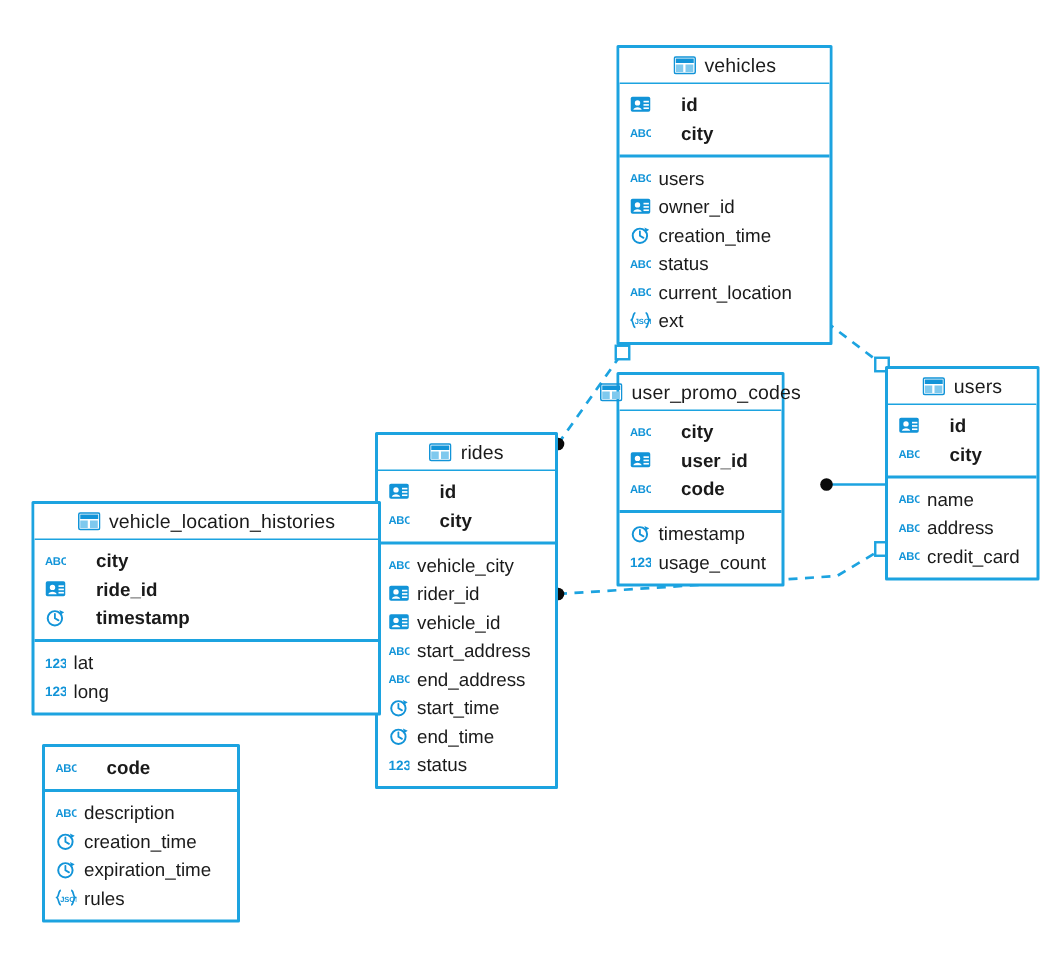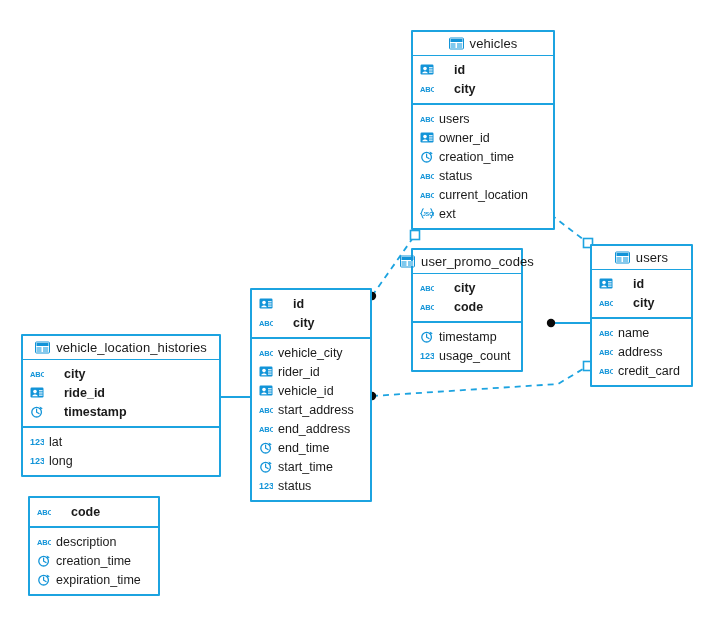--- a/index.html
+++ b/index.html
@@ -253,20 +253,33 @@
             <span class="ico">
               <svg viewBox="0 0 14 13" width="14" height="13">
                 <text x="0" y="9.5" class="abc-txt">ABC</text>
               </svg>
             </span>
             <span class="col-name">city</span>
           </div>
           <div class="col-row pk">
             <span class="ico">
               <svg viewBox="0 0 14 13" width="14" height="13">
+                <rect x="0.5" y="1.5" width="13" height="10" rx="1.2" fill="#1294d8"></rect>
+                <circle cx="5" cy="5.6" r="1.8" fill="#ffffff"></circle>
+                <path d="M2.2 10.2 C2.6 7.9 7.4 7.9 7.8 10.2 Z" fill="#ffffff"></path>
+                <rect x="9" y="4.2" width="3.6" height="1.1" fill="#ffffff"></rect>
+                <rect x="9" y="6.4" width="3.6" height="1.1" fill="#ffffff"></rect>
+                <rect x="9" y="8.6" width="3.6" height="1.1" fill="#ffffff"></rect>
+              </svg>
+            </span>
+            <span class="col-name">user_id</span>
+          </div>
+          <div class="col-row pk">
+            <span class="ico">
+              <svg viewBox="0 0 14 13" width="14" height="13">
                 <text x="0" y="9.5" class="abc-txt">ABC</text>
               </svg>
             </span>
             <span class="col-name">code</span>
           </div>
         </div>
         <div class="section">
           <div class="col-row">
             <span class="ico">
               <svg viewBox="0 0 14 13" width="14" height="13">
@@ -343,20 +356,31 @@
             <span class="ico">
               <svg viewBox="0 0 14 13" width="14" height="13">
                 <text x="0" y="9.5" class="abc-txt">ABC</text>
               </svg>
             </span>
             <span class="col-name">credit_card</span>
           </div>
         </div>
       </div>
       <div class="table-node" style="left: 250px; top: 288px; width: 122px;">
+        <div class="table-header">
+          <span class="ico ico-table">
+            <svg viewBox="0 0 15 13" width="15" height="13">
+              <rect x="0.5" y="1" width="14" height="11" rx="1" fill="none" stroke="#1294d8" stroke-width="1"></rect>
+              <rect x="1.5" y="2" width="12" height="3" fill="#1294d8"></rect>
+              <rect x="1.5" y="6" width="5" height="5" fill="#7fc9ee"></rect>
+              <rect x="8.0" y="6" width="5.2" height="5" fill="#7fc9ee"></rect>
+            </svg>
+          </span>
+          <span class="table-title">rides</span>
+        </div>
         <div class="section keys">
           <div class="col-row pk">
             <span class="ico">
               <svg viewBox="0 0 14 13" width="14" height="13">
                 <rect x="0.5" y="1.5" width="13" height="10" rx="1.2" fill="#1294d8"></rect>
                 <circle cx="5" cy="5.6" r="1.8" fill="#ffffff"></circle>
                 <path d="M2.2 10.2 C2.6 7.9 7.4 7.9 7.8 10.2 Z" fill="#ffffff"></path>
                 <rect x="9" y="4.2" width="3.6" height="1.1" fill="#ffffff"></rect>
                 <rect x="9" y="6.4" width="3.6" height="1.1" fill="#ffffff"></rect>
                 <rect x="9" y="8.6" width="3.6" height="1.1" fill="#ffffff"></rect>
@@ -425,43 +449,43 @@
             <span class="col-name">end_address</span>
           </div>
           <div class="col-row">
             <span class="ico">
               <svg viewBox="0 0 14 13" width="14" height="13">
                 <circle cx="6.6" cy="7.2" r="4.8" fill="none" stroke="#1294d8" stroke-width="1.3"></circle>
                 <path d="M6.6 4.2 L6.6 7.2 L9 8.6" fill="none" stroke="#1294d8" stroke-width="1.2" stroke-linecap="round"></path>
                 <path d="M9.6 1.6 L12.8 3.2 L10.6 4.6 Z" fill="#1294d8"></path>
               </svg>
             </span>
-            <span class="col-name">end_time</span>
+            <span class="col-name">start_time</span>
           </div>
           <div class="col-row">
             <span class="ico">
               <svg viewBox="0 0 14 13" width="14" height="13">
                 <circle cx="6.6" cy="7.2" r="4.8" fill="none" stroke="#1294d8" stroke-width="1.3"></circle>
                 <path d="M6.6 4.2 L6.6 7.2 L9 8.6" fill="none" stroke="#1294d8" stroke-width="1.2" stroke-linecap="round"></path>
                 <path d="M9.6 1.6 L12.8 3.2 L10.6 4.6 Z" fill="#1294d8"></path>
               </svg>
             </span>
-            <span class="col-name">start_time</span>
+            <span class="col-name">end_time</span>
           </div>
           <div class="col-row">
             <span class="ico">
               <svg viewBox="0 0 14 13" width="14" height="13">
                 <text x="0" y="10" class="num-txt">123</text>
               </svg>
             </span>
             <span class="col-name">status</span>
           </div>
         </div>
       </div>
-      <div class="table-node" style="left: 21px; top: 334px; width: 200px;">
+      <div class="table-node" style="left: 21px; top: 334px; width: 233px;">
         <div class="table-header">
           <span class="ico ico-table">
             <svg viewBox="0 0 15 13" width="15" height="13">
               <rect x="0.5" y="1" width="14" height="11" rx="1" fill="none" stroke="#1294d8" stroke-width="1"></rect>
               <rect x="1.5" y="2" width="12" height="3" fill="#1294d8"></rect>
               <rect x="1.5" y="6" width="5" height="5" fill="#7fc9ee"></rect>
               <rect x="8.0" y="6" width="5.2" height="5" fill="#7fc9ee"></rect>
             </svg>
           </span>
           <span class="table-title">vehicle_location_histories</span>
@@ -551,17 +575,27 @@
           <div class="col-row">
             <span class="ico">
               <svg viewBox="0 0 14 13" width="14" height="13">
                 <circle cx="6.6" cy="7.2" r="4.8" fill="none" stroke="#1294d8" stroke-width="1.3"></circle>
                 <path d="M6.6 4.2 L6.6 7.2 L9 8.6" fill="none" stroke="#1294d8" stroke-width="1.2" stroke-linecap="round"></path>
                 <path d="M9.6 1.6 L12.8 3.2 L10.6 4.6 Z" fill="#1294d8"></path>
               </svg>
             </span>
             <span class="col-name">expiration_time</span>
           </div>
+          <div class="col-row">
+            <span class="ico">
+              <svg viewBox="0 0 14 13" width="14" height="13">
+                <path d="M3.6 1.6 C1.8 1.6 2.4 5.6 0.9 6.4 C2.4 7.2 1.8 11.2 3.6 11.2" fill="none" stroke="#1294d8" stroke-width="1.1"></path>
+                <path d="M10.4 1.6 C12.2 1.6 11.6 5.6 13.1 6.4 C11.6 7.2 12.2 11.2 10.4 11.2" fill="none" stroke="#1294d8" stroke-width="1.1"></path>
+                <text x="3.1" y="9.2" class="json-txt">JSON</text>
+              </svg>
+            </span>
+            <span class="col-name">rules</span>
+          </div>
         </div>
       </div>
     </div>
 
 </div>
 
 </body></html>

